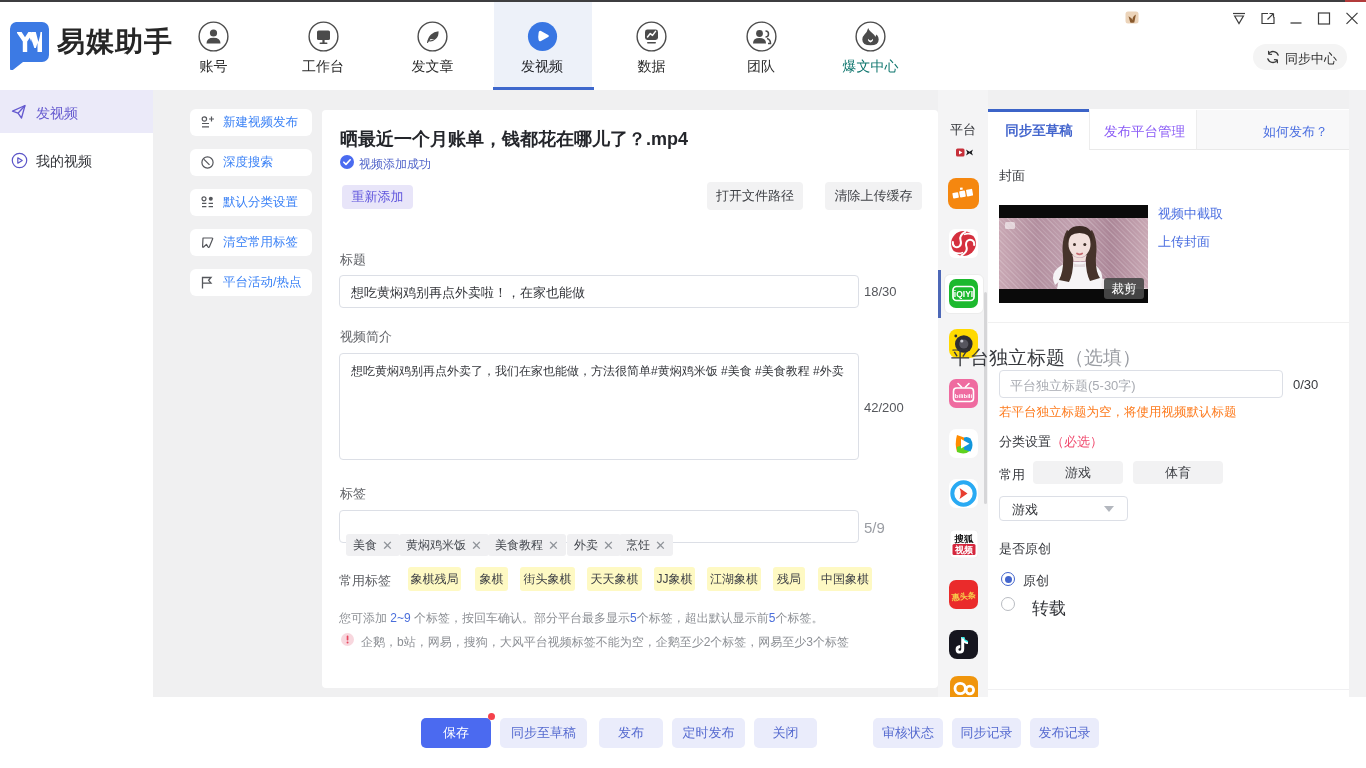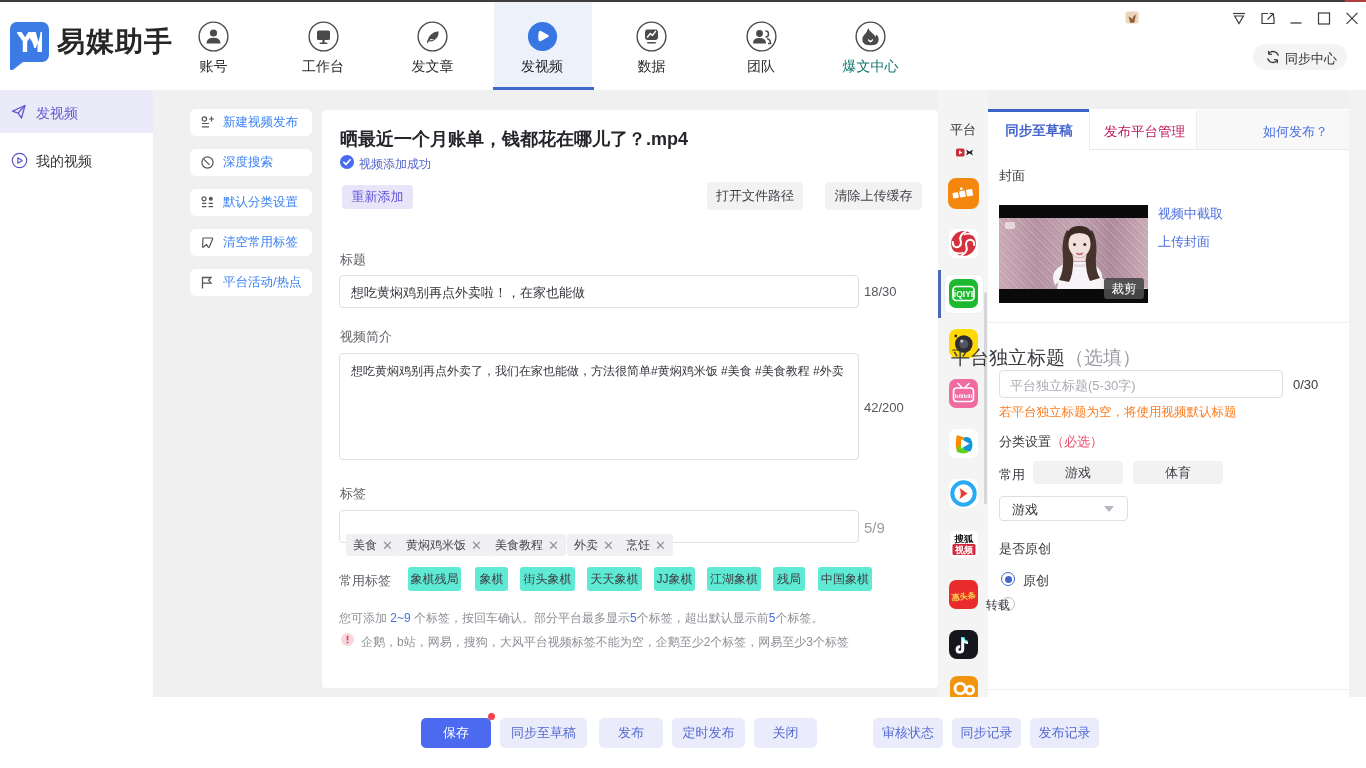--- a/index.html
+++ b/index.html
@@ -156,21 +156,21 @@
 </div>
 <div class="lbtn" style="top:269px;">
   <svg width="13" height="13" viewBox="0 0 13 13" fill="none" stroke="#55575c" stroke-width="1.3">
     <path d="M1.5 12.5 v-11 h8.5 l-2.4 2.8 l2.4 2.8 h-8"></path>
   </svg>平台活动/热点
 </div>
 
 <div class="abs" style="left:322px;top:110px;width:616px;height:578px;background:#ffffff;border-radius:4px;"></div>
 <style>
   .gbtn { position:absolute; height:28px; background:#f2f2f3; border-radius:4px; display:flex; align-items:center; justify-content:center; font-size:13px; color:#3f4146; }
-  .chip { position:absolute; top:567px; height:24px; background:#5eead4; border-radius:3px; display:flex; align-items:center; justify-content:center; font-size:12px; color:#3f4146; }
+  .chip { position:absolute; top:567px; height:24px; background:#fef9c3; border-radius:3px; display:flex; align-items:center; justify-content:center; font-size:12px; color:#3f4146; }
   .tchip { position:absolute; top:534px; height:22px; background:#f0f0f2; border-radius:3px; display:flex; align-items:center; font-size:12px; color:#42464d; padding:0 7px; }
   .tchip .x { color:#8f9399; margin-left:5px; font-size:13px; }
   .inp { position:absolute; border:1px solid #dcdfe6; border-radius:4px; background:#fff; }
 </style>
 
 <div class="abs" style="left:340px;top:127px;font-size:18px;font-weight:bold;color:#24262b;">晒最近一个月账单，钱都花在哪儿了？.mp4</div>
 
 <svg class="abs" style="left:340px;top:155px" width="14" height="14" viewBox="0 0 14 14">
   <circle cx="7" cy="7" r="7" fill="#4a6bf0"></circle>
   <path d="M3.8 7.2 l2.2 2.2 l4.2-4.6" fill="none" stroke="#ffffff" stroke-width="1.6" stroke-linecap="round" stroke-linejoin="round"></path>
@@ -308,21 +308,21 @@
 <svg class="abs" style="left:950px;top:676px" width="28" height="21" viewBox="0 0 28 21">
   <path d="M0 8 q0-8 8-8 h12 q8 0 8 8 v13 h-28 z" fill="#f0950c"></path>
   <circle cx="10.2" cy="12.5" r="5.2" fill="none" stroke="#ffffff" stroke-width="2.8"></circle>
   <circle cx="19.8" cy="14" r="3.8" fill="none" stroke="#ffffff" stroke-width="2.8"></circle>
 </svg>
 
 <div class="abs" style="left:1089px;top:110px;width:108px;height:40px;background:#ffffff;border-bottom:1px solid #e9e9e9;border-left:1px solid #ededed;border-right:1px solid #ededed;"></div>
 <div class="abs" style="left:1197px;top:110px;width:152px;height:40px;background:#f8f8f9;border-bottom:1px solid #e9e9e9;"></div>
 <div class="abs" style="left:988px;top:109px;width:101px;height:3px;background:#3c64c8;"></div>
 <div class="abs flexc" style="left:989px;top:112px;width:100px;height:37px;font-size:13.5px;color:#4365cd;font-weight:bold;">同步至草稿</div>
-<div class="abs" style="left:1104px;top:123px;font-size:13.5px;color:#be185d;">发布平台管理</div>
+<div class="abs" style="left:1104px;top:123px;font-size:13.5px;color:#8b5cf6;">发布平台管理</div>
 <div class="abs" style="left:1263px;top:123px;font-size:13px;color:#4a6ee0;">如何发布？</div>
 
 <div class="abs" style="left:999px;top:167px;font-size:13px;color:#37393e;">封面</div>
 
 <svg class="abs" style="left:999px;top:205px" width="149" height="98" viewBox="0 0 149 98">
   <rect width="149" height="98" fill="#0a0a0a"></rect>
   <defs>
     <linearGradient id="curt" x1="0" y1="0" x2="1" y2="0">
       <stop offset="0" stop-color="#c9a8b4"></stop>
         <stop offset="0.25" stop-color="#b28e9e"></stop>
@@ -376,21 +376,21 @@
 <div class="abs" style="left:1012px;top:501px;font-size:13px;color:#33353a;">游戏</div>
 <svg class="abs" style="left:1104px;top:506px" width="10" height="6" viewBox="0 0 10 6">
     <path d="M0 0 h10 l-5 6 z" fill="#b3b7be"></path>
   </svg>
 
 <div class="abs" style="left:999px;top:540px;font-size:13px;color:#37393e;">是否原创</div>
 <div class="abs" style="left:1001px;top:572px;width:14px;height:14px;border-radius:50%;border:1.5px solid #4365cd;background:#fff;"></div>
 <div class="abs" style="left:1005px;top:576px;width:7px;height:7px;border-radius:50%;background:#4365cd;"></div>
 <div class="abs" style="left:1023px;top:572px;font-size:13px;color:#33353a;">原创</div>
 <div class="abs" style="left:1001px;top:597px;width:14px;height:14px;border-radius:50%;border:1.5px solid #b9bcc2;background:#fff;"></div>
-<div class="abs" style="left:986px;top:597px;font-size:12px;color:#33353a;">转载</div>
+<div class="abs" style="left:1032px;top:597px;font-size:17px;color:#33353a;">转载</div>
 
 <div class="abs" style="left:988px;top:689px;width:361px;height:1px;background:#f0f0f2;"></div>
 <div class="abs" style="left:0;top:697px;width:1366px;height:71px;background:#ffffff;"></div>
 <style>
   .bbtn { position:absolute; top:718px; height:30px; border-radius:5px; background:#eaecfb; color:#5469cf; font-size:13px; display:flex; align-items:center; justify-content:center; }
 </style>
 <div class="bbtn" style="left:421px;width:70px;background:#4b6af0;color:#ffffff;">保存</div>
 <div class="abs" style="left:487.5px;top:712.5px;width:7px;height:7px;border-radius:50%;background:#f5414b;"></div>
 <div class="bbtn" style="left:500px;width:87px;">同步至草稿</div>
 <div class="bbtn" style="left:599px;width:64px;">发布</div>

